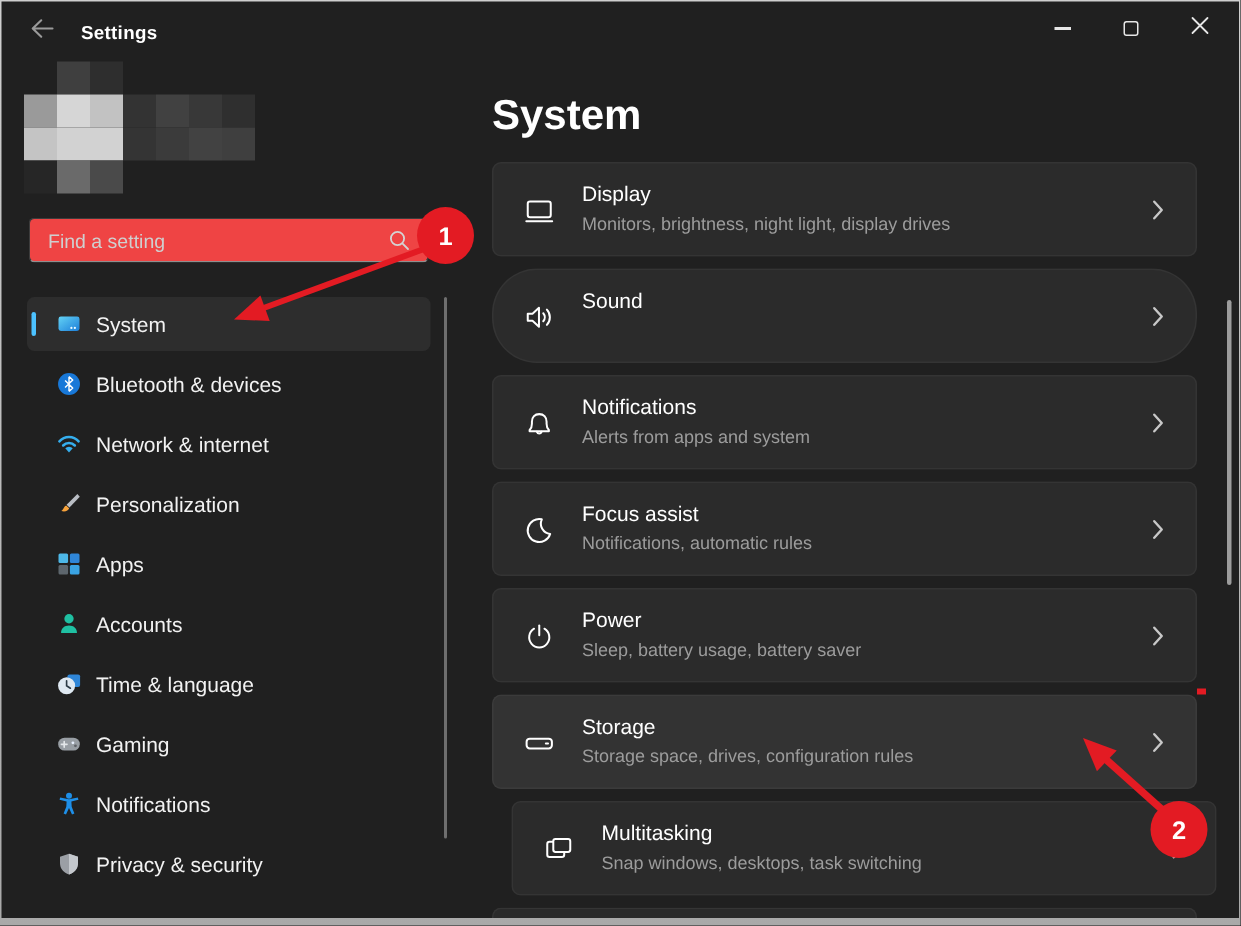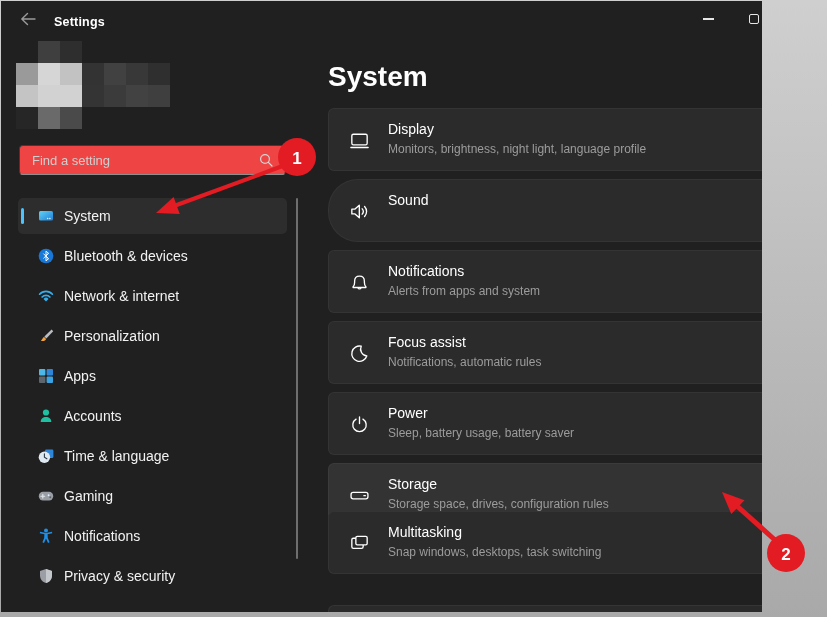--- a/index.html
+++ b/index.html
@@ -4,21 +4,21 @@
 <style>
   * { margin:0; padding:0; box-sizing:border-box; }
   html,body { background:#555; }
   body { font-family:"Liberation Sans", sans-serif; }
   .screen {
     position:relative; width:827px; height:617px;
     background:linear-gradient(#cfcfcf,#a9a9a9);
     overflow:hidden; margin:0 auto;
   }
   .window {
-    position:absolute; left:1px; top:1px; width:761px; height:611px;
+    position:absolute; left:1px; top:1px; width:825px; height:611px;
     background:#202020; overflow:hidden; color:#fff;
   }
 
   
   .titlebar { position:absolute; left:0; top:0; width:100%; height:40px; }
   .back-btn { position:absolute; left:11px; top:6px; width:32px; height:28px;
     display:flex; align-items:center; justify-content:center; border-radius:4px; cursor:pointer; }
   .tb-title { position:absolute; left:53px; top:14px; font-size:12.5px; font-weight:700; color:#fff; letter-spacing:.2px; }
   .win-btn { position:absolute; top:0; width:46px; height:36px;
     display:flex; align-items:center; justify-content:center; cursor:pointer; }
@@ -260,21 +260,21 @@
       <div class="page-title">System</div>
       <div id="card-list">
           <div class="card" style="top: 67px;">
     <span class="card-icon">
               <svg viewBox="0 0 24 24" fill="none" stroke="#fff" stroke-width="1.4">
                 <rect x="4" y="5.5" width="16" height="11" rx="1.6"></rect>
                 <path d="M3 19.3 H21" stroke-linecap="round"></path>
               </svg>
             </span>
     <span class="card-title">Display</span>
-    <span class="card-sub">Monitors, brightness, night light, language profile</span>
+    <span class="card-sub">Monitors, brightness, night light, display drives</span>
     <span class="chev">
       <svg width="8" height="14" viewBox="0 0 8 14">
                 <path d="M1.5 1.5 L6.5 7 L1.5 12.5" stroke="#c8c8c8" stroke-width="1.6" fill="none" stroke-linecap="round" stroke-linejoin="round"></path>
               </svg>
     </span>
   </div>
           <div class="card" style="top: 138px; border-radius: 30px;">
     <span class="card-icon">
               <svg viewBox="0 0 24 24" fill="none" stroke="#fff" stroke-width="1.4" stroke-linejoin="round" stroke-linecap="round">
                 <path d="M4 9.5 V14.5 H7.3 L11.8 18.6 V5.4 L7.3 9.5 Z"></path>
@@ -342,21 +342,21 @@
             </span>
     <span class="card-title">Storage</span>
     <span class="card-sub">Storage space, drives, configuration rules</span>
     <span class="chev">
       <svg width="8" height="14" viewBox="0 0 8 14">
                 <path d="M1.5 1.5 L6.5 7 L1.5 12.5" stroke="#c8c8c8" stroke-width="1.6" fill="none" stroke-linecap="round" stroke-linejoin="round"></path>
               </svg>
     </span>
   <span class="corner-mark"></span>
           </div>
-          <div class="card" style="top: 470px;">
+          <div class="card" style="top: 493px; margin-left: 13px;">
     <span class="card-icon">
               <svg viewBox="0 0 24 24" fill="none" stroke="#fff" stroke-width="1.4" stroke-linejoin="round">
                 <rect x="8.2" y="4.5" width="11.8" height="9" rx="1.5"></rect>
                 <path d="M15.8 13.5 V15.5 A 1.6 1.6 0 0 1 14.2 17.1 H5.6 A 1.6 1.6 0 0 1 4 15.5 V8.1 A 1.6 1.6 0 0 1 5.6 6.5 H8.2"></path>
               </svg>
             </span>
     <span class="card-title">Multitasking</span>
     <span class="card-sub">Snap windows, desktops, task switching</span>
     <span class="chev">
       <svg width="8" height="14" viewBox="0 0 8 14">

